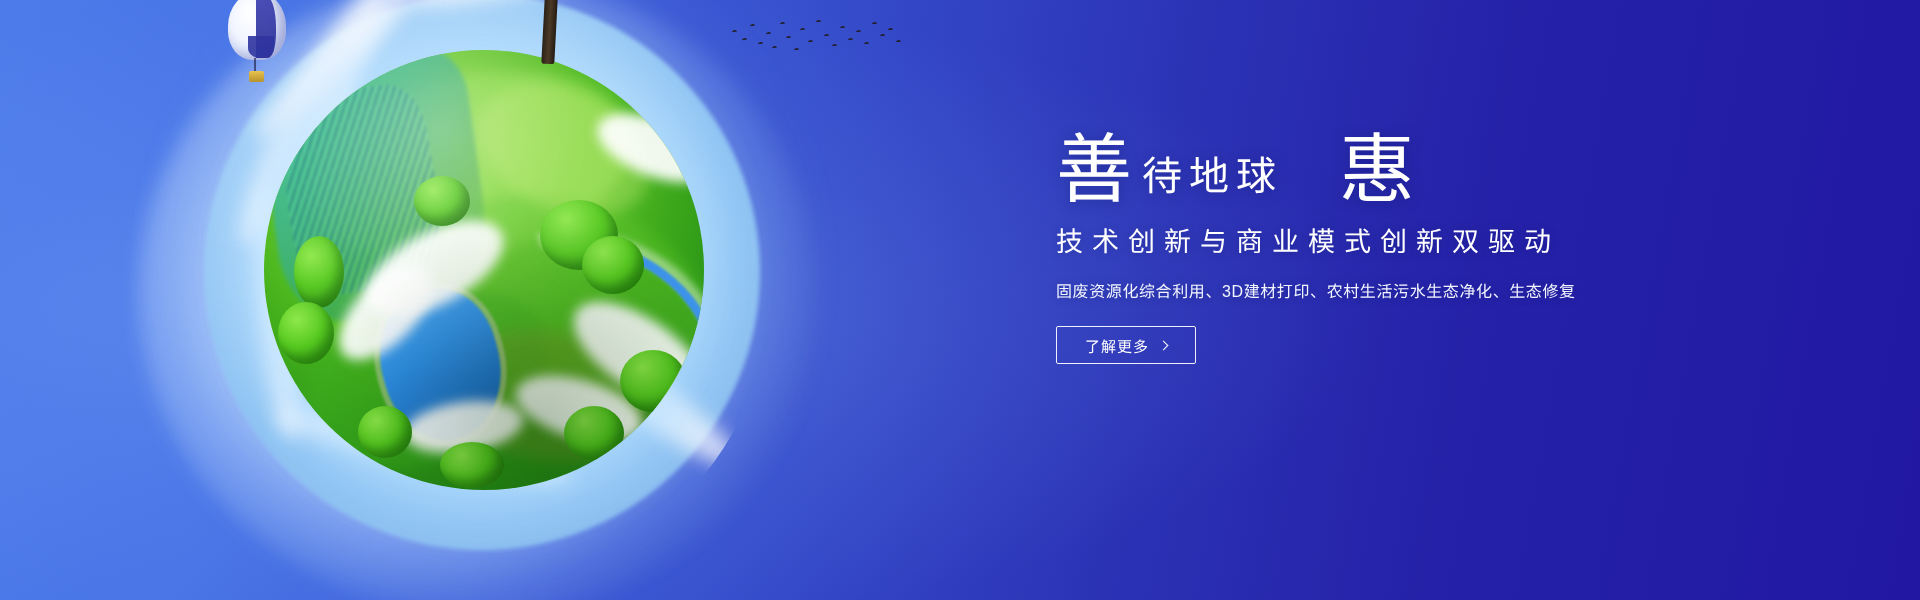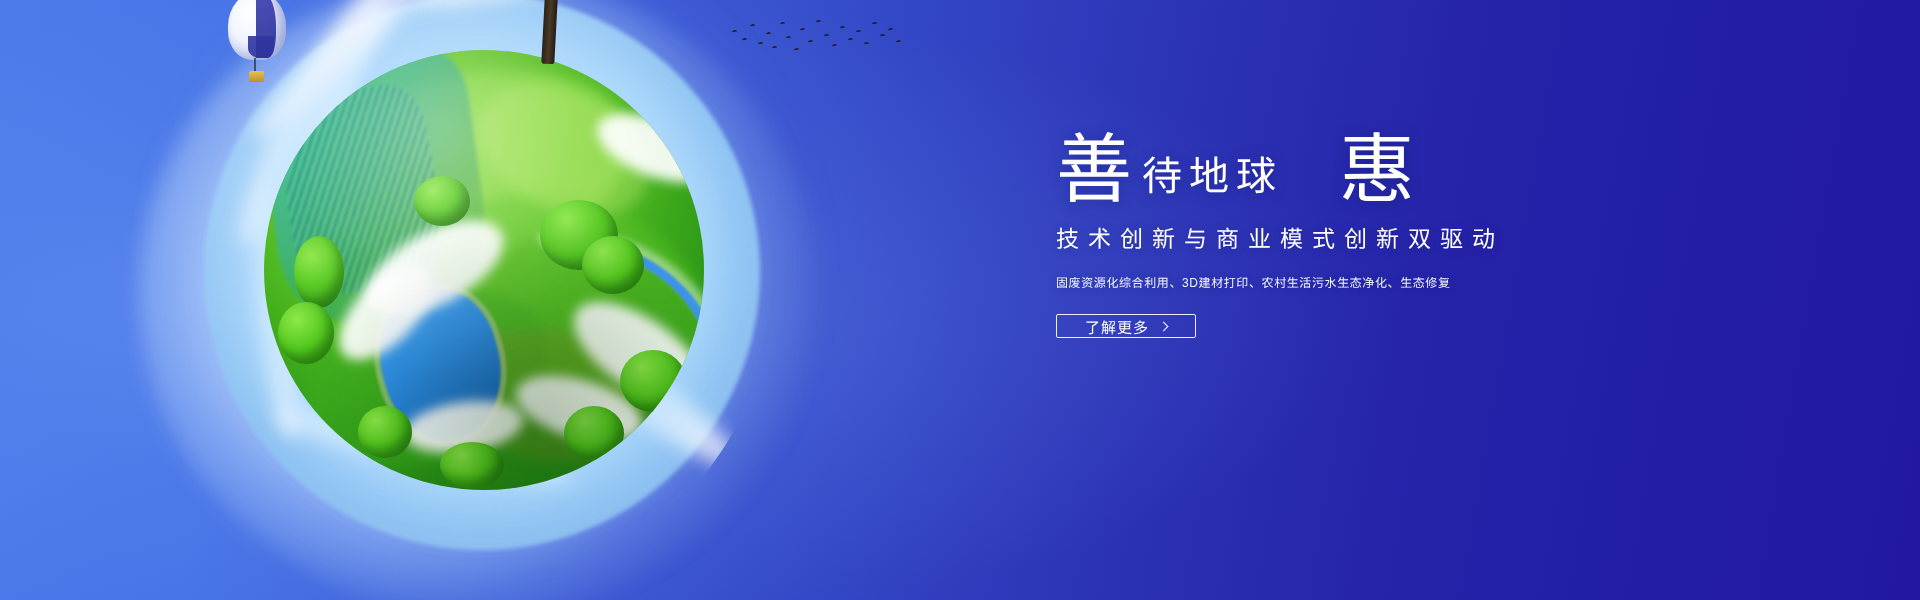--- a/index.html
+++ b/index.html
@@ -242,40 +242,40 @@
     letter-spacing:7px;
     padding-left:10px;
     position:relative;
     top:-6px;
   }
   .hl-gap{display:inline-block;width:56px;}
 
   .subtitle{
     margin-top:18px;
     color:#ffffff;
-    font-size:23px;
+    font-size:27px;
     letter-spacing:9px;
     white-space:nowrap;
     text-shadow:0 1px 10px rgba(10,20,90,.30);
   }
   .desc{
     margin-top:19px;
     color:#f2f5ff;
-    font-size:12px;
+    font-size:16px;
     letter-spacing:.6px;
     white-space:nowrap;
     text-shadow:0 1px 8px rgba(10,20,90,.30);
   }
   .cta{
     margin-top:24px;
     display:inline-flex;
     align-items:center;
     justify-content:center;
     gap:11px;
-    width:140px;height:24px;
+    width:140px;height:38px;
     border:1px solid rgba(255,255,255,.92);
     border-radius:2px;
     color:#ffffff;
     font-size:15px;
     letter-spacing:1px;
     cursor:pointer;
     background:transparent;
     user-select:none;
   }
   .cta-chevron{

